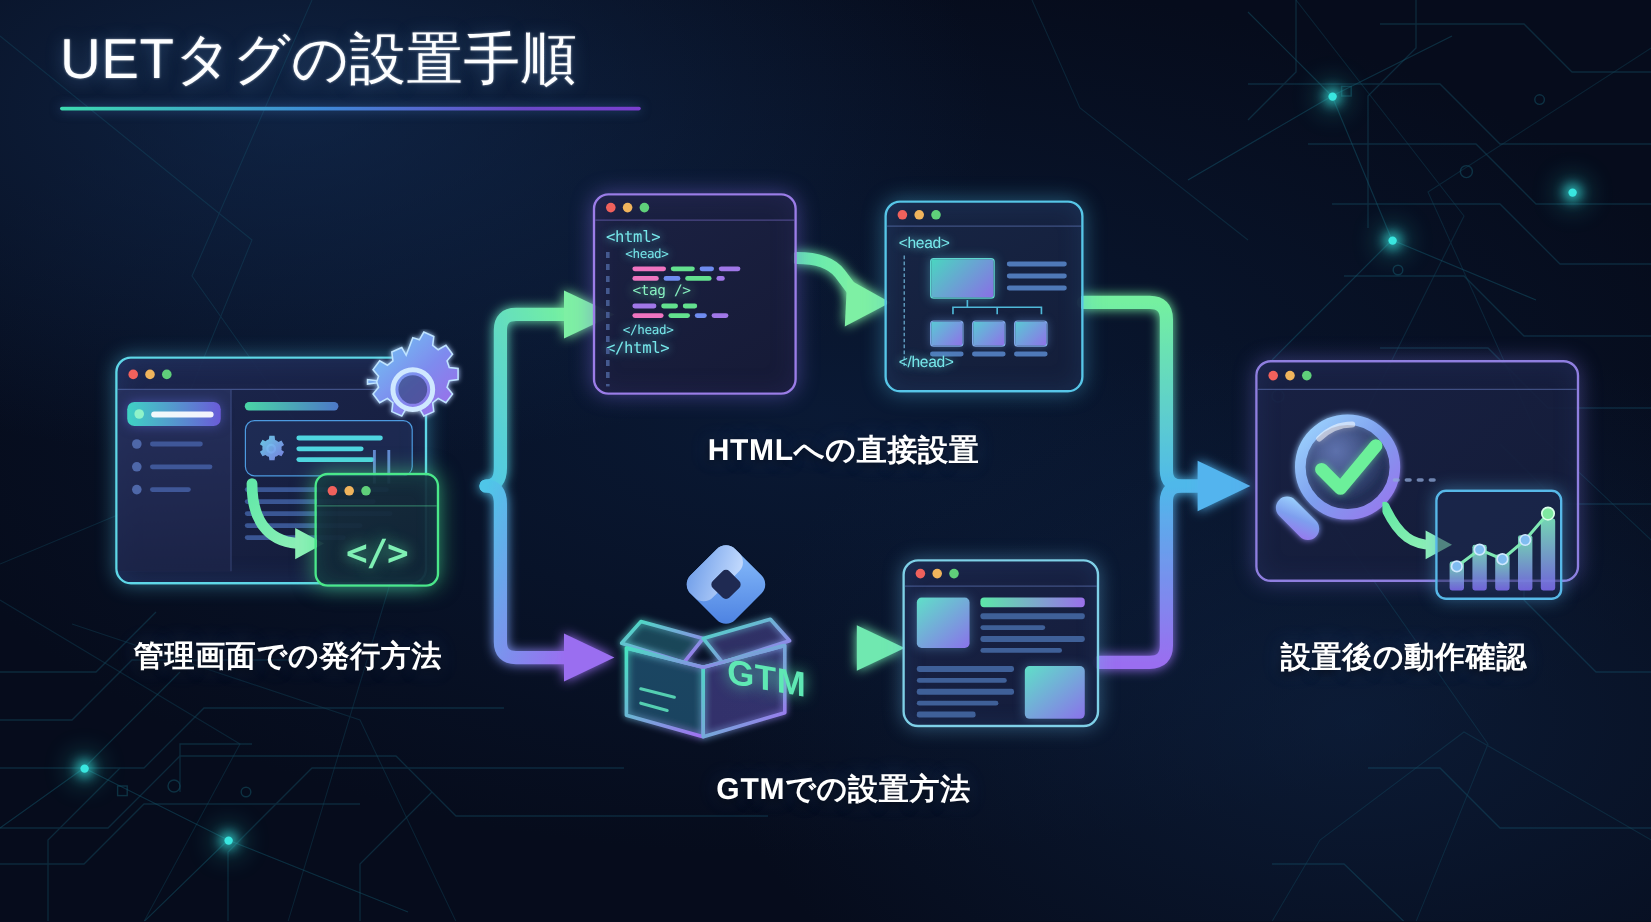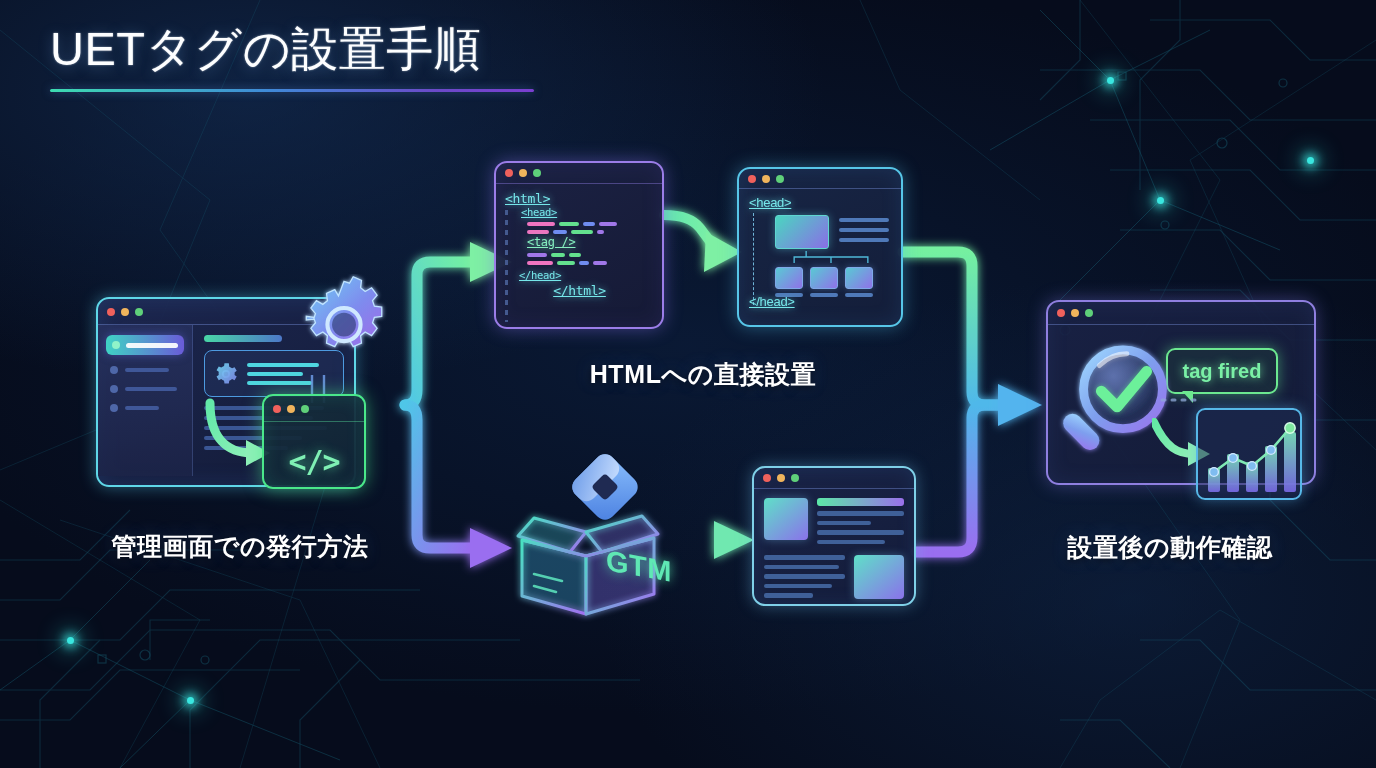--- a/index.html
+++ b/index.html
@@ -81,21 +81,21 @@
   .code-glyph{height:78px;display:flex;align-items:center;justify-content:center;
     font-family:"DejaVu Sans Mono","Liberation Mono",monospace;font-size:30px;font-weight:bold;
     color:#7ff0b4;text-shadow:0 0 12px rgba(90,240,170,.8);letter-spacing:-1px;}
 
   
   #node2 .win{left:494px;top:161px;width:170px;height:168px;border-color:#9b7de8;
     background:linear-gradient(150deg,rgba(28,34,68,.95),rgba(22,26,54,.96));
     box-shadow:0 0 18px rgba(130,110,230,.45),inset 0 0 20px rgba(70,60,140,.22);}
   #node2 .win-bar{height:21px;border-bottom-color:rgba(150,130,240,.4);}
   .code-area{position:relative;padding:7px 8px 0 9px;font-family:"DejaVu Sans Mono","Liberation Mono",monospace;}
-  .c-tag{font-size:13px;color:#76e7ea;text-shadow:0 0 7px rgba(110,230,235,.8);letter-spacing:-.3px;text-decoration:underline;}
+  .c-tag{font-size:13px;color:#76e7ea;text-shadow:0 0 7px rgba(110,230,235,.8);letter-spacing:-.3px;}
   .c-tag.small{font-size:10.5px;}
   .c-tag.hl{color:#86f0c0;text-shadow:0 0 9px rgba(130,245,190,.95);font-size:12px;}
   .gutter{position:absolute;left:9px;top:26px;width:3px;height:112px;
     background:repeating-linear-gradient(180deg,#44598f 0 5px,transparent 5px 10px);}
   .crow{display:flex;align-items:center;gap:4px;margin:4px 0 0 22px;}
   .crow b{height:4px;border-radius:2px;display:block;}
   .pk{background:#ef74c0;}.gr{background:#63e08e;}.bl{background:#6f8cf0;}.pu{background:#a077e8;}
 
   
   #node3 .win{left:737px;top:167px;width:166px;height:160px;border-color:#57c6e8;
@@ -422,21 +422,21 @@
             <b class="gr" style="width:14px"></b>
             <b class="gr" style="width:12px"></b>
         </div>
         <div class="crow">
           <b class="pk" style="width:26px"></b>
             <b class="gr" style="width:18px"></b>
             <b class="bl" style="width:10px"></b>
             <b class="pu" style="width:14px"></b>
         </div>
         <div class="c-tag small" style="margin:4px 0 0 14px;">&lt;/head&gt;</div>
-        <div class="c-tag" style="margin-top:2px;text-align:center;">&lt;/html&gt;</div>
+        <div class="c-tag" style="margin-top:2px;">&lt;/html&gt;</div>
       </div>
     </div>
   </div>
 
   <div id="node3">
     <div class="win">
       <div class="win-bar">
         <span class="dot d-r"></span>
         <span class="dot d-y"></span>
         <span class="dot d-g"></span>
@@ -525,20 +525,21 @@
         <path d="M154 56 L86 74 L86 132 L154 112 Z" fill="rgba(120,100,220,.22)"></path>
 
         <path d="M22 58 L86 74 L154 56"></path>
       </g>
       <g stroke="#5fe8c0" stroke-width="2.6" stroke-linecap="round" opacity=".85">
         <path d="M34 92 L62 99 M34 104 L56 110"></path>
       </g>
     </svg>
     <div class="gtm-text">GTM</div>
   </div>
+  <div class="node-label" style="left:528px;top:641px;width:350px;">GTMでの設置方法</div>
 
   <div id="node5">
     <div class="win">
       <div class="win-bar">
         <span class="dot d-r"></span>
         <span class="dot d-y"></span>
         <span class="dot d-g"></span>
       </div>
       <div class="win-body">
         <div class="pg">
@@ -568,23 +569,20 @@
   <div id="node6">
     <div class="win">
       <div class="win-bar">
         <span class="dot d-r"></span>
         <span class="dot d-y"></span>
         <span class="dot d-g"></span>
       </div>
       <div class="win-body"></div>
     </div>
 
-    <div class="bubble">
-      <span>tag fired</span>
-    </div>
 
     <svg class="mag" viewBox="0 0 130 130">
       <defs>
         <linearGradient id="mgR" x1="0" y1="0" x2="1" y2="1">
           <stop offset="0" stop-color="#9fd8ff"></stop>
             <stop offset=".5" stop-color="#7e9eee"></stop>
             <stop offset="1" stop-color="#9a74ee"></stop>
         </linearGradient>
         <radialGradient id="mgL" cx=".38" cy=".33" r=".78">
           <stop offset="0" stop-color="#6f86c8" stop-opacity=".55"></stop>

